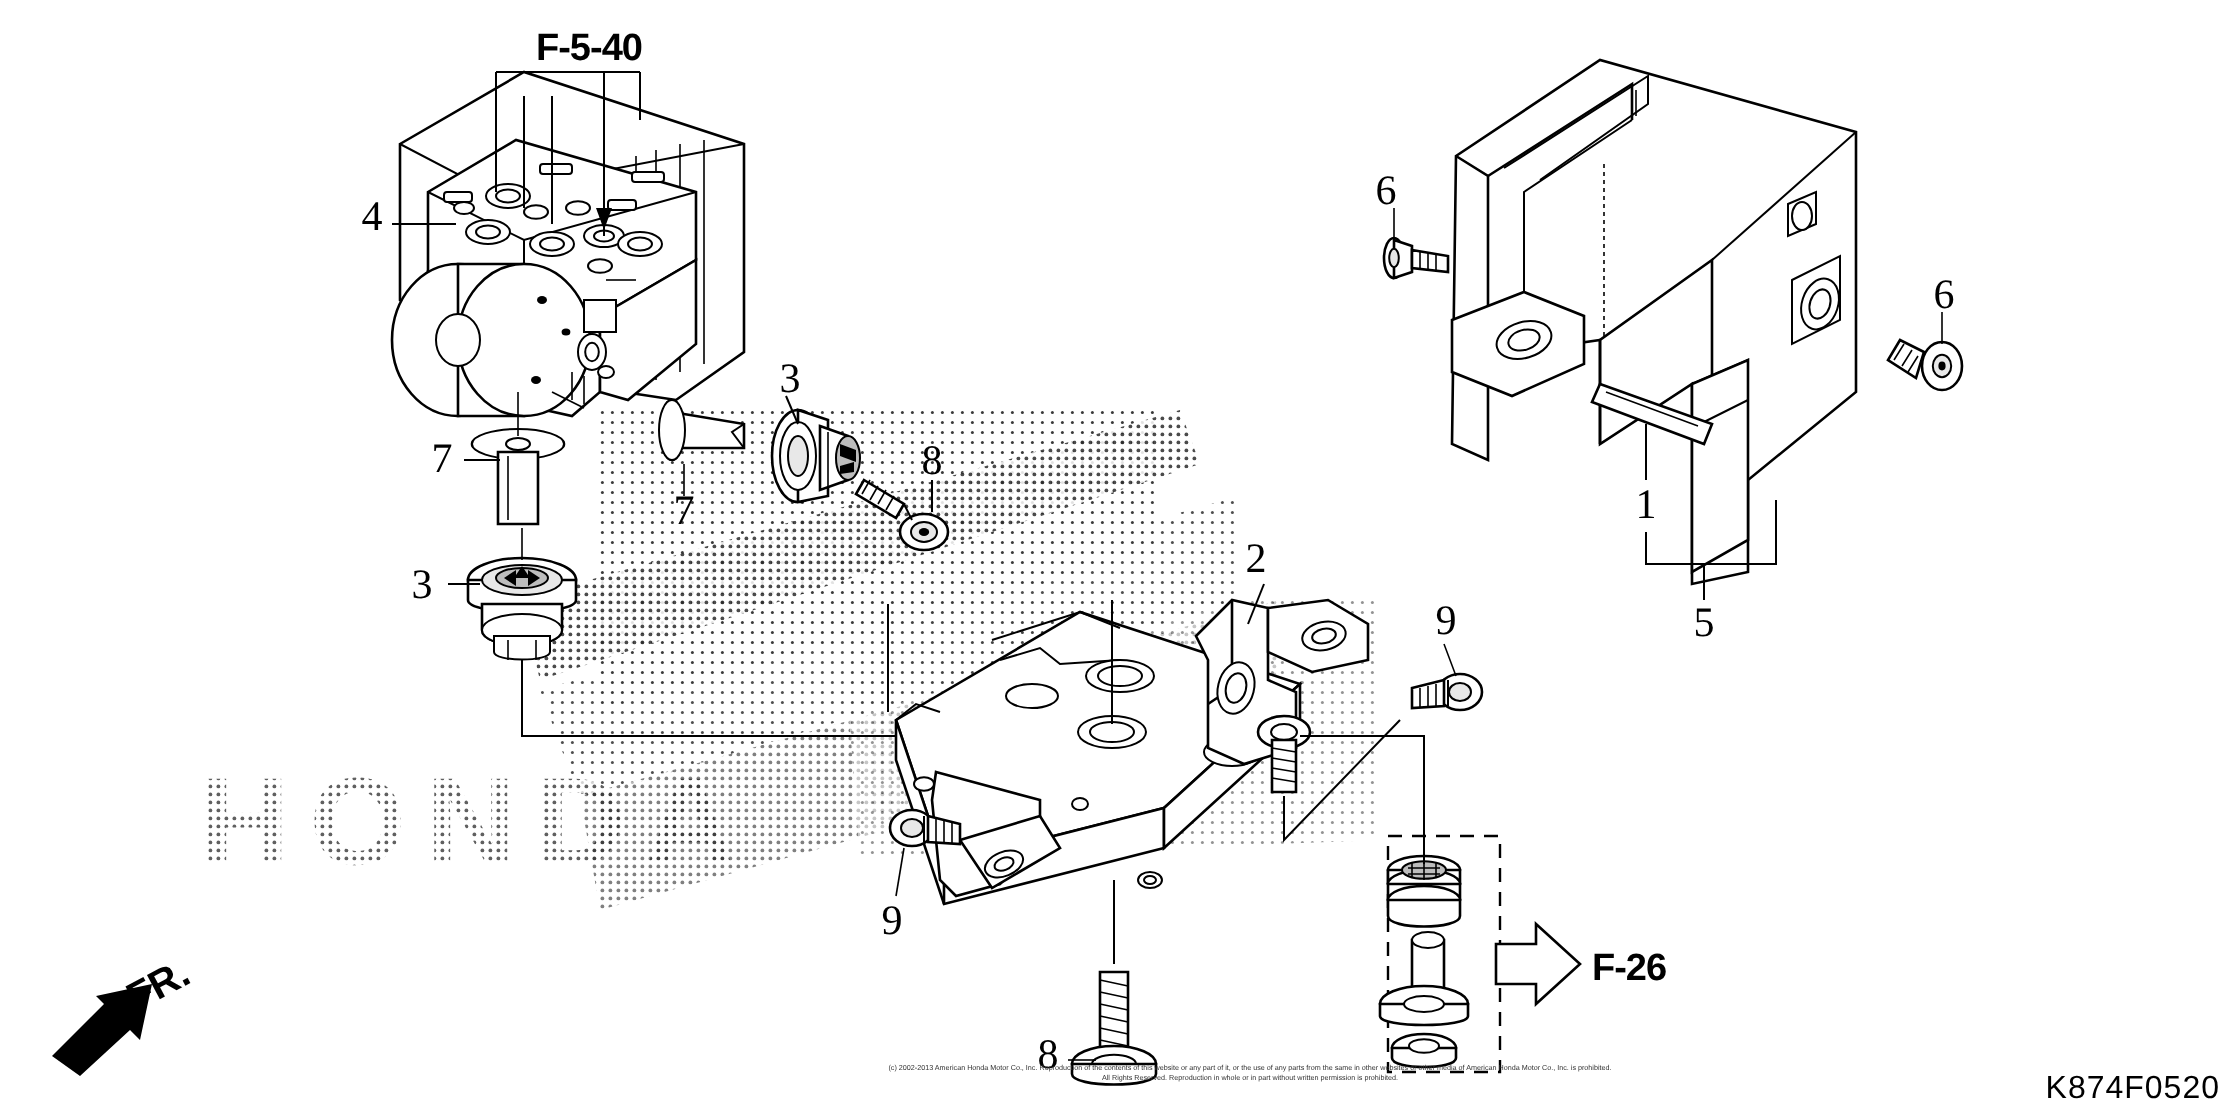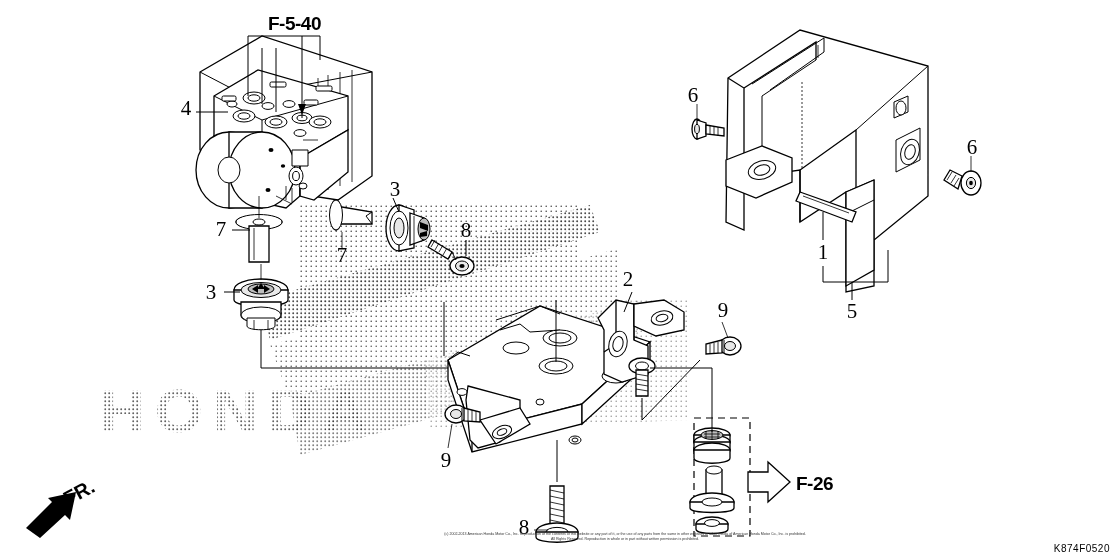--- a/index.html
+++ b/index.html
@@ -1,21 +1,21 @@
 <!DOCTYPE html>
 <html><head>
 <meta charset="utf-8">
 <style>
   html,body{margin:0;padding:0;background:#ffffff;}
   body{font-family:"Liberation Sans",sans-serif;}
   #page{position:relative;width:1120px;height:560px;background:#ffffff;overflow:hidden;}
   svg.layer{position:absolute;left:0;top:0;width:1120px;height:560px;}
   .callout{font-family:"Liberation Serif",serif;font-size:21px;fill:#000;}
   .reflabel{font-family:"Liberation Sans",sans-serif;font-weight:bold;font-size:19px;fill:#000;letter-spacing:-0.5px;}
-  .partno{position:absolute;right:10px;bottom:6px;font-family:"Liberation Sans",sans-serif;font-size:10px;color:#000;letter-spacing:0.5px;}
+  .partno{position:absolute;right:10px;bottom:6px;font-family:"Liberation Sans",sans-serif;font-size:16px;color:#000;letter-spacing:0.5px;}
   .copyright{position:absolute;left:305px;bottom:18px;width:640px;text-align:center;font-family:"Liberation Sans",sans-serif;font-size:3.6px;line-height:5px;color:#333;}
   .frblock{position:absolute;left:18px;top:476px;width:120px;height:62px;}
   .frtext{font-family:"Liberation Sans",sans-serif;font-weight:bold;font-size:20px;fill:#000;}
   .ln{stroke:#000;fill:none;stroke-width:1;}
   .ln2{stroke:#000;fill:none;stroke-width:1.3;}
   .thin{stroke:#000;fill:none;stroke-width:0.8;}
   .wfill{fill:#fff;stroke:#000;stroke-width:1;}
   .wfill2{fill:#fff;stroke:#000;stroke-width:1.3;}
   .gfill{fill:#e8e8e8;stroke:#000;stroke-width:1;}
   .dfill{fill:#bdbdbd;stroke:#000;stroke-width:1;}

